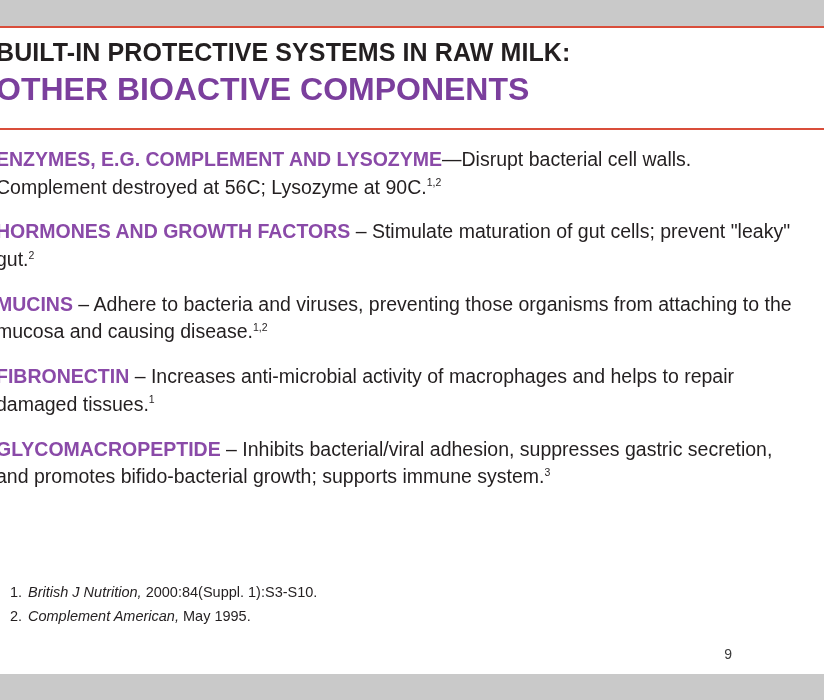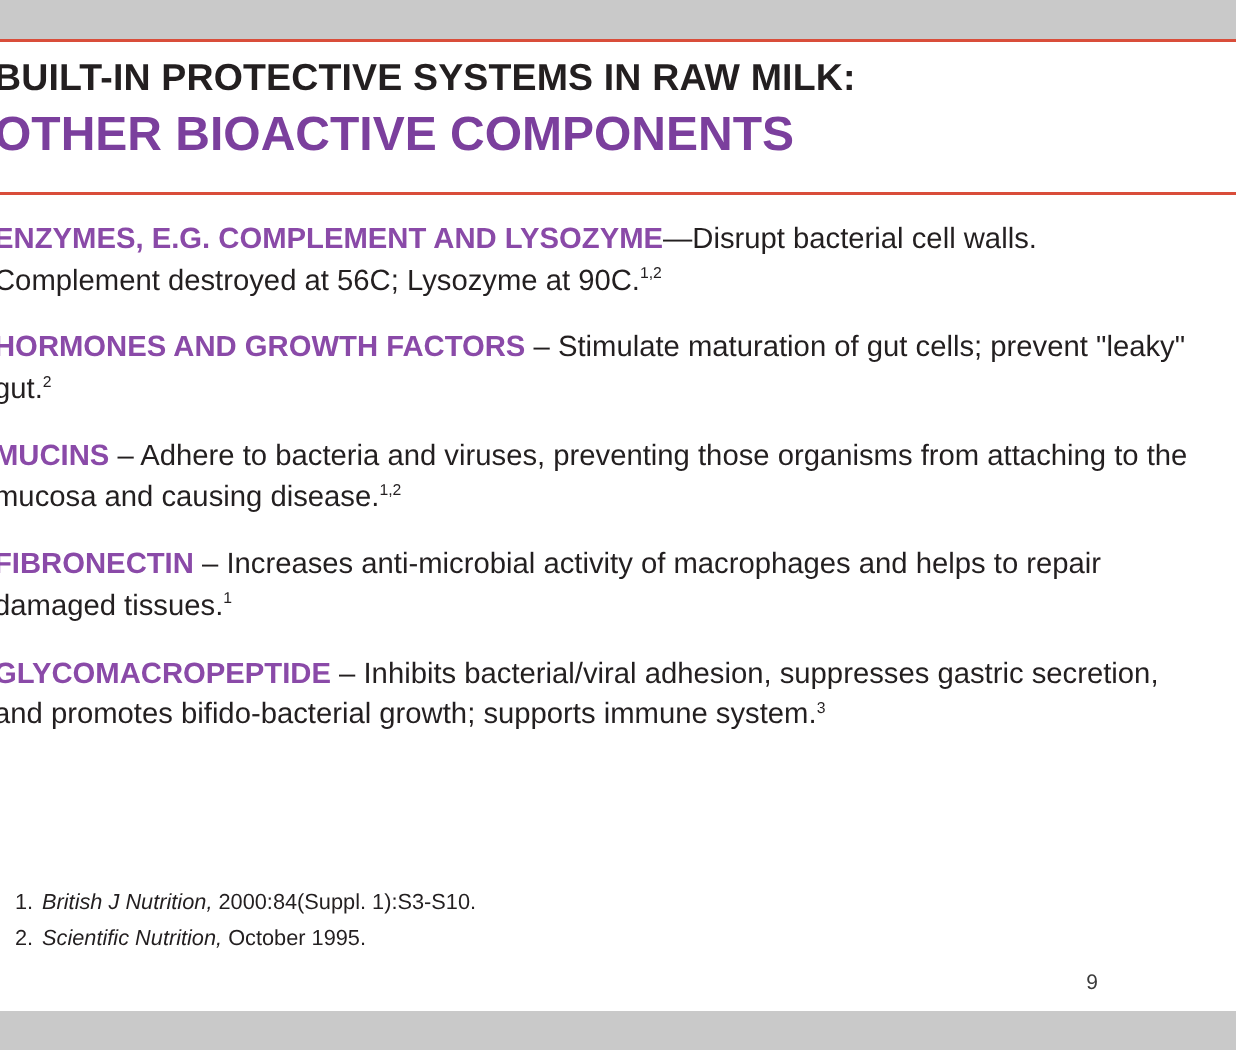--- a/index.html
+++ b/index.html
@@ -64,21 +64,21 @@
   }
   sup {
     font-size: 10.5px;
     vertical-align: super;
     line-height: 0;
     margin-top: 36px;
   }
   .refs {
     position: absolute;
     left: 36px;
-    bottom: 36px;
+    bottom: 46px;
     font-size: 14.5px;
     color: #231f20;
     line-height: 1.55;
   }
   .refs li {
     margin-bottom: 1px;
     list-style: none;
   }
   .refs ol {
     margin: 0;
@@ -132,20 +132,20 @@
     </div>
 
   </div>
 
   <div class="refs">
     <ol>
       <li>
         <span class="ref-num">1.</span><span class="ital">British J Nutrition,</span><span> 2000:84(Suppl. 1):S3-S10.</span>
       </li>
       <li>
-        <span class="ref-num">2.</span><span class="ital">Scientific Nutrition,</span><span> October 1995.</span>
+        <span class="ref-num">2.</span><span class="ital">Complement American,</span><span> May 1995.</span>
       </li>
     </ol>
   </div>
 
   <div class="page-num">9</div>
 
 </div>
 
 </body></html>

